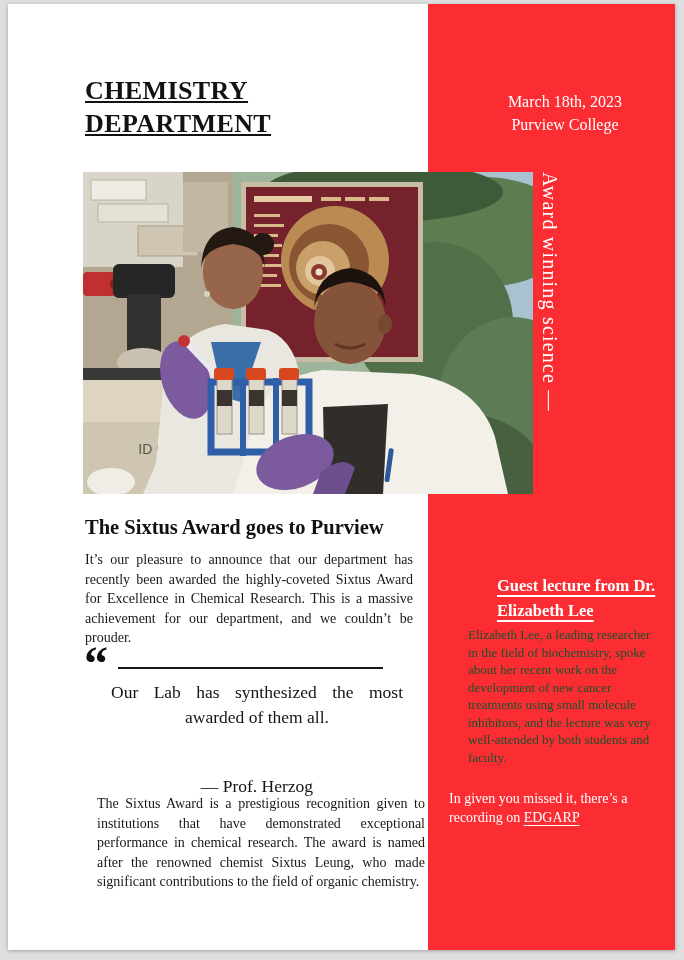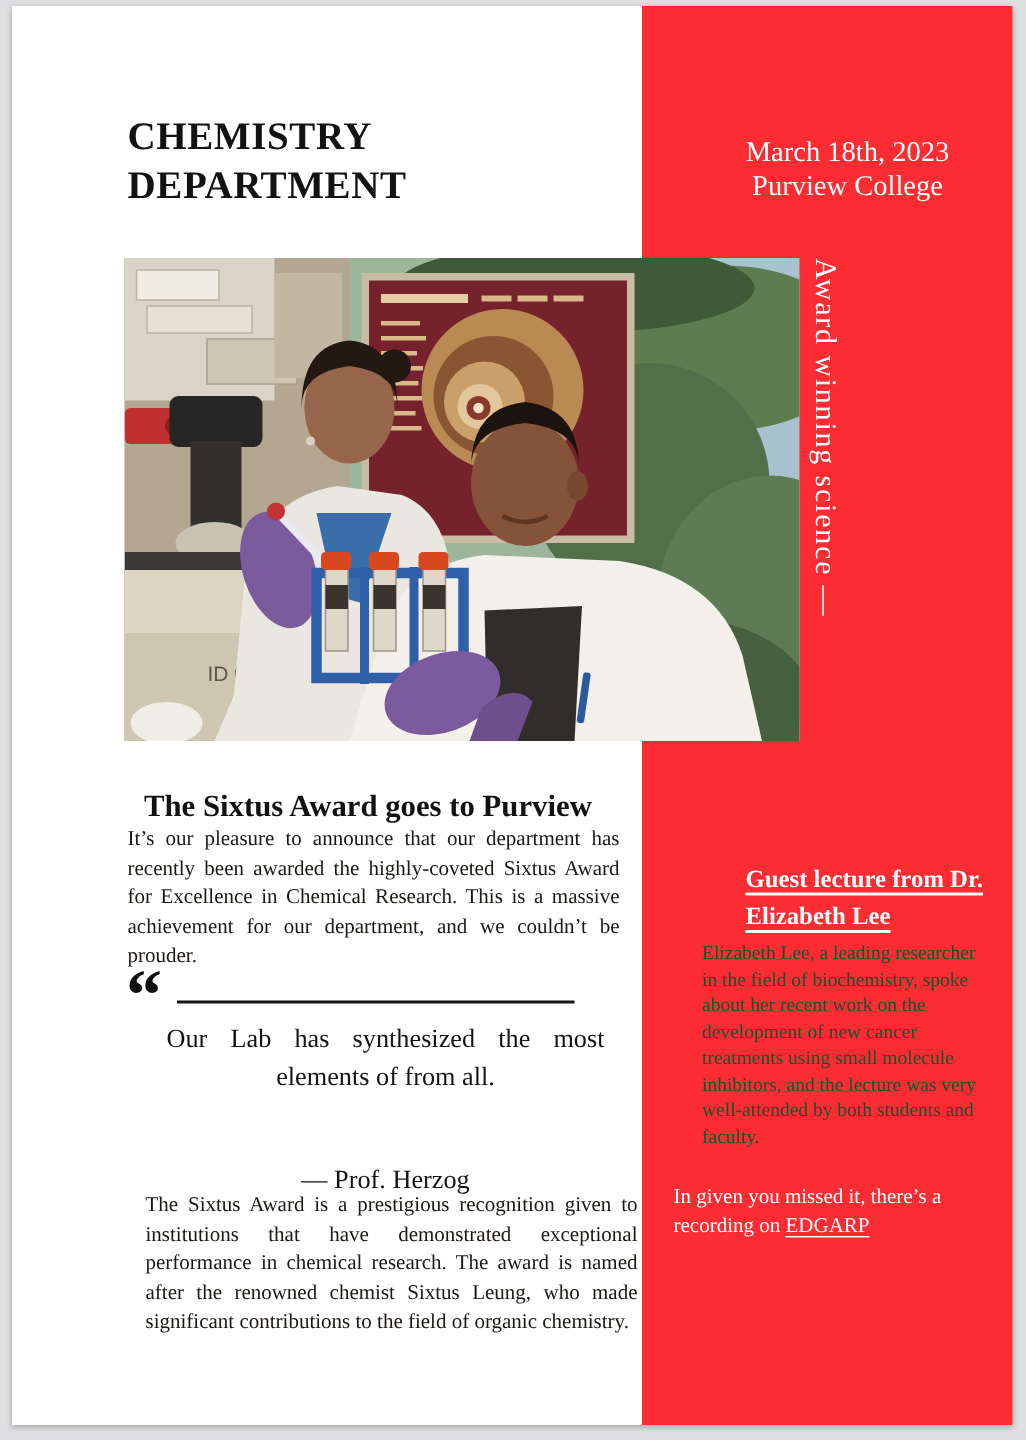--- a/index.html
+++ b/index.html
@@ -14,25 +14,25 @@
     background:#ffffff;
     box-shadow:0 1px 4px rgba(0,0,0,.28);
   }
   .red-panel{
     position:absolute;left:420px;top:0;width:247px;height:946px;
     background:#fb2d33;
   }
   .masthead{
     position:absolute;left:77px;top:70px;
     font-size:26px;font-weight:bold;color:#121212;
-    line-height:33px;letter-spacing:.4px;
+    line-height:33px;letter-spacing:.4px;text-decoration:underline;
   }
   .date-block{
     position:absolute;left:452px;top:86px;width:210px;
-    color:#ffffff;font-size:19px;line-height:23px;text-align:center;
+    color:#ffffff;font-size:16px;line-height:23px;text-align:center;
   }
   .photo{
     position:absolute;left:75px;top:168px;width:450px;height:322px;
     overflow:hidden;background:#9db59a;
   }
   .photo svg{display:block;}
   .vertical-tagline{
     position:absolute;left:527px;top:168px;height:325px;width:30px;
     writing-mode:vertical-rl;
     color:#ffffff;font-size:20px;letter-spacing:1.2px;
@@ -185,27 +185,27 @@
 
       <ellipse cx="212" cy="290" rx="40" ry="26" fill="#7b5a9e" transform="rotate(-20 212 290)"></ellipse>
       <path d="M238,300 Q260,282 272,296 L262,322 L230,322 Z" fill="#6d4f8e"></path>
 
       <rect x="306" y="276" width="5" height="34" rx="2" fill="#2a5a9a" transform="rotate(8 306 276)"></rect>
     </svg>
   </div>
 
   <div class="vertical-tagline">Award winning science —</div>
 
-  <h2 class="headline" style="margin:11px;">The Sixtus Award goes to Purview</h2>
+  <h2 class="headline" style="margin:0;">The Sixtus Award goes to Purview</h2>
 
   <p class="body-para para1" style="margin:0;font-family:Liberation Serif, serif;">It’s our pleasure to announce that our department has recently been awarded the highly-coveted Sixtus Award for Excellence in Chemical Research. This is a massive achievement for our department, and we couldn’t be prouder.</p>
 
   <div class="quote-mark">“</div>
   <div class="quote-rule"></div>
-  <div class="quote-text">Our Lab has synthesized the most elements of from all.</div>
+  <div class="quote-text">Our Lab has synthesized the most awarded of them all.</div>
   <div class="quote-attribution">— Prof. Herzog</div>
 
   <p class="body-para para2" style="margin:12px;">The Sixtus Award is a prestigious recognition given to institutions that have demonstrated exceptional performance in chemical research. The award is named after the renowned chemist Sixtus Leung, who made significant contributions to the field of organic chemistry.</p>
 
   <div class="lecture-title">Guest lecture from Dr. Elizabeth Lee</div>
   <div class="lecture-body">Elizabeth Lee, a leading researcher in the field of biochemistry, spoke about her recent work on the development of new cancer treatments using small molecule inhibitors, and the lecture was very well-attended by both students and faculty.</div>
 
   <div class="recording-note">
     <span>In given you missed it, there’s a recording on </span><a href="#">EDGARP</a>
   </div>

